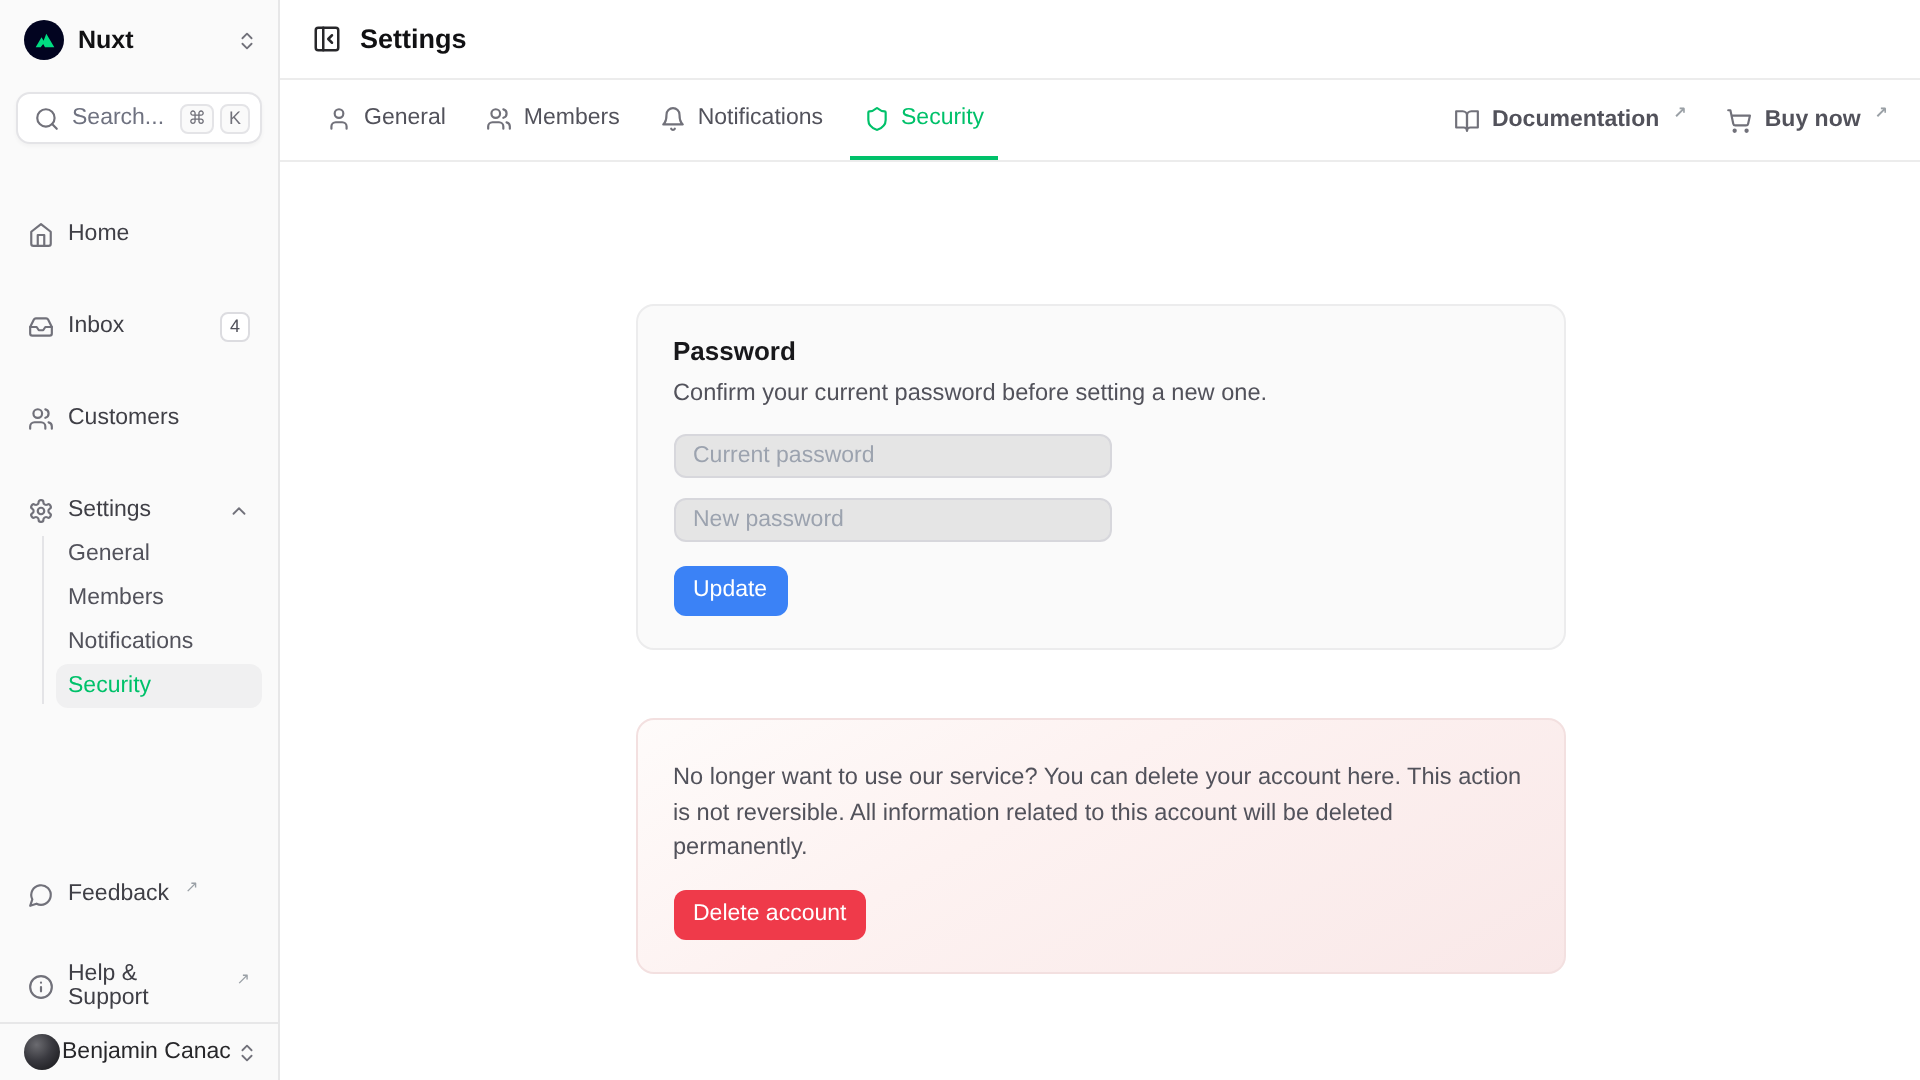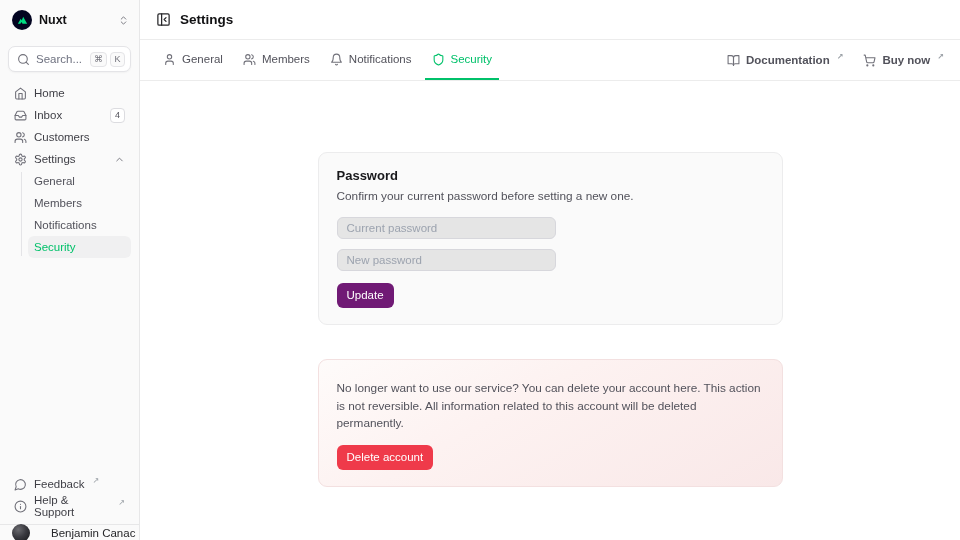--- a/index.html
+++ b/index.html
@@ -35,21 +35,21 @@
   .search-label { font-size:11.5px; font-weight:500; color:#6f7280; }
   .kbds { margin-left:auto; display:flex; gap:3px; }
   .kbd {
     min-width:15px; height:15px; padding:0 3px; border:1px solid #e4e4e7; border-radius:4px;
     background:#fafafa; font-size:9px; line-height:13px; text-align:center; color:#71717a;
   }
 
   .nav { padding:0 8px; display:flex; flex-direction:column; }
   .nav-item {
     height:22px; display:flex; align-items:center; gap:7px; padding:0 6px;
-    border-radius:6px; color:#3f3f46; font-size:11.5px; font-weight:500; cursor:pointer;
+    border-radius:6px; color:#3f3f46; font-size:11.5px; font-weight:500; cursor:pointer;margin-top:24px;
   }
   .nav-item .icon { color:#71717a; }
   .nav-item .trail { margin-left:auto; }
   .count-badge {
     margin-left:auto; min-width:15px; height:15px; padding:0 3px;
     border:1px solid #dcdce0; border-radius:4px; background:#ffffff;
     font-size:9px; line-height:13px; text-align:center; color:#52525b; font-weight:500;
   }
   .chev { color:#52525b; }
 
@@ -57,21 +57,21 @@
   .sub-rail { position:absolute; left:13px; top:2px; bottom:2px; width:1px; background:#e4e4e7; }
   .sub-item {
     height:22px; display:flex; align-items:center; margin-left:20px; padding-left:6px;
     border-radius:6px; color:#52525b; font-size:11.5px; font-weight:500; cursor:pointer;
   }
   .sub-item.active { background:#f0f0f1; color:#00c16a; }
 
   .sb-footer { margin-top:auto; padding:0 8px 7px; display:flex; flex-direction:column; }
   .ext-sup { font-size:8px; color:#9aa0a6; display:inline-block; transform:translateY(-4px); margin-left:1px; }
   .user-row {
-    height:16px; border-top:1px solid #e7e7e8; display:flex; align-items:center; gap:21px;
+    height:29px; border-top:1px solid #e7e7e8; display:flex; align-items:center; gap:1px;
     padding:0 10px 0 12px; cursor:pointer; flex:none;
   }
   .avatar {
     width:18px; height:18px; border-radius:50%; flex:none;
     background:radial-gradient(circle at 35% 30%, #6b6b70 0%, #3a3a40 45%, #131316 100%);
   }
   .user-name { font-size:11.5px; font-weight:500; color:#27272a; white-space:nowrap; }
   .user-row .selector { margin-left:auto; color:#71717a; }
 
   
@@ -107,21 +107,21 @@
   .pw-inputs { margin-top:12px; display:flex; flex-direction:column; gap:10px; width:219px; }
   .text-input {
     height:22px; width:100%; border:1px solid #d7d7dc; border-radius:6px; background:#e5e5e5;
     padding:0 9px; font-size:11.5px; color:#18181b; font-family:inherit; outline:none;
   }
   .text-input::placeholder { color:#9ca3af; }
   .btn {
     margin-top:12px; display:inline-block; border:none; border-radius:6px; cursor:pointer;
     color:#fff; font-size:11.5px; font-weight:500; padding:5px 10px; font-family:inherit; line-height:1.3;
   }
-  .btn-update { background:#701a75; }
+  .btn-update { background:#3b82f6; }
   .btn-delete { background:#ef3a4a; }
 </style>
 </head>
 <body>
 
 <div class="app">
 
   <aside class="sidebar">
 
     <div class="sb-header">

